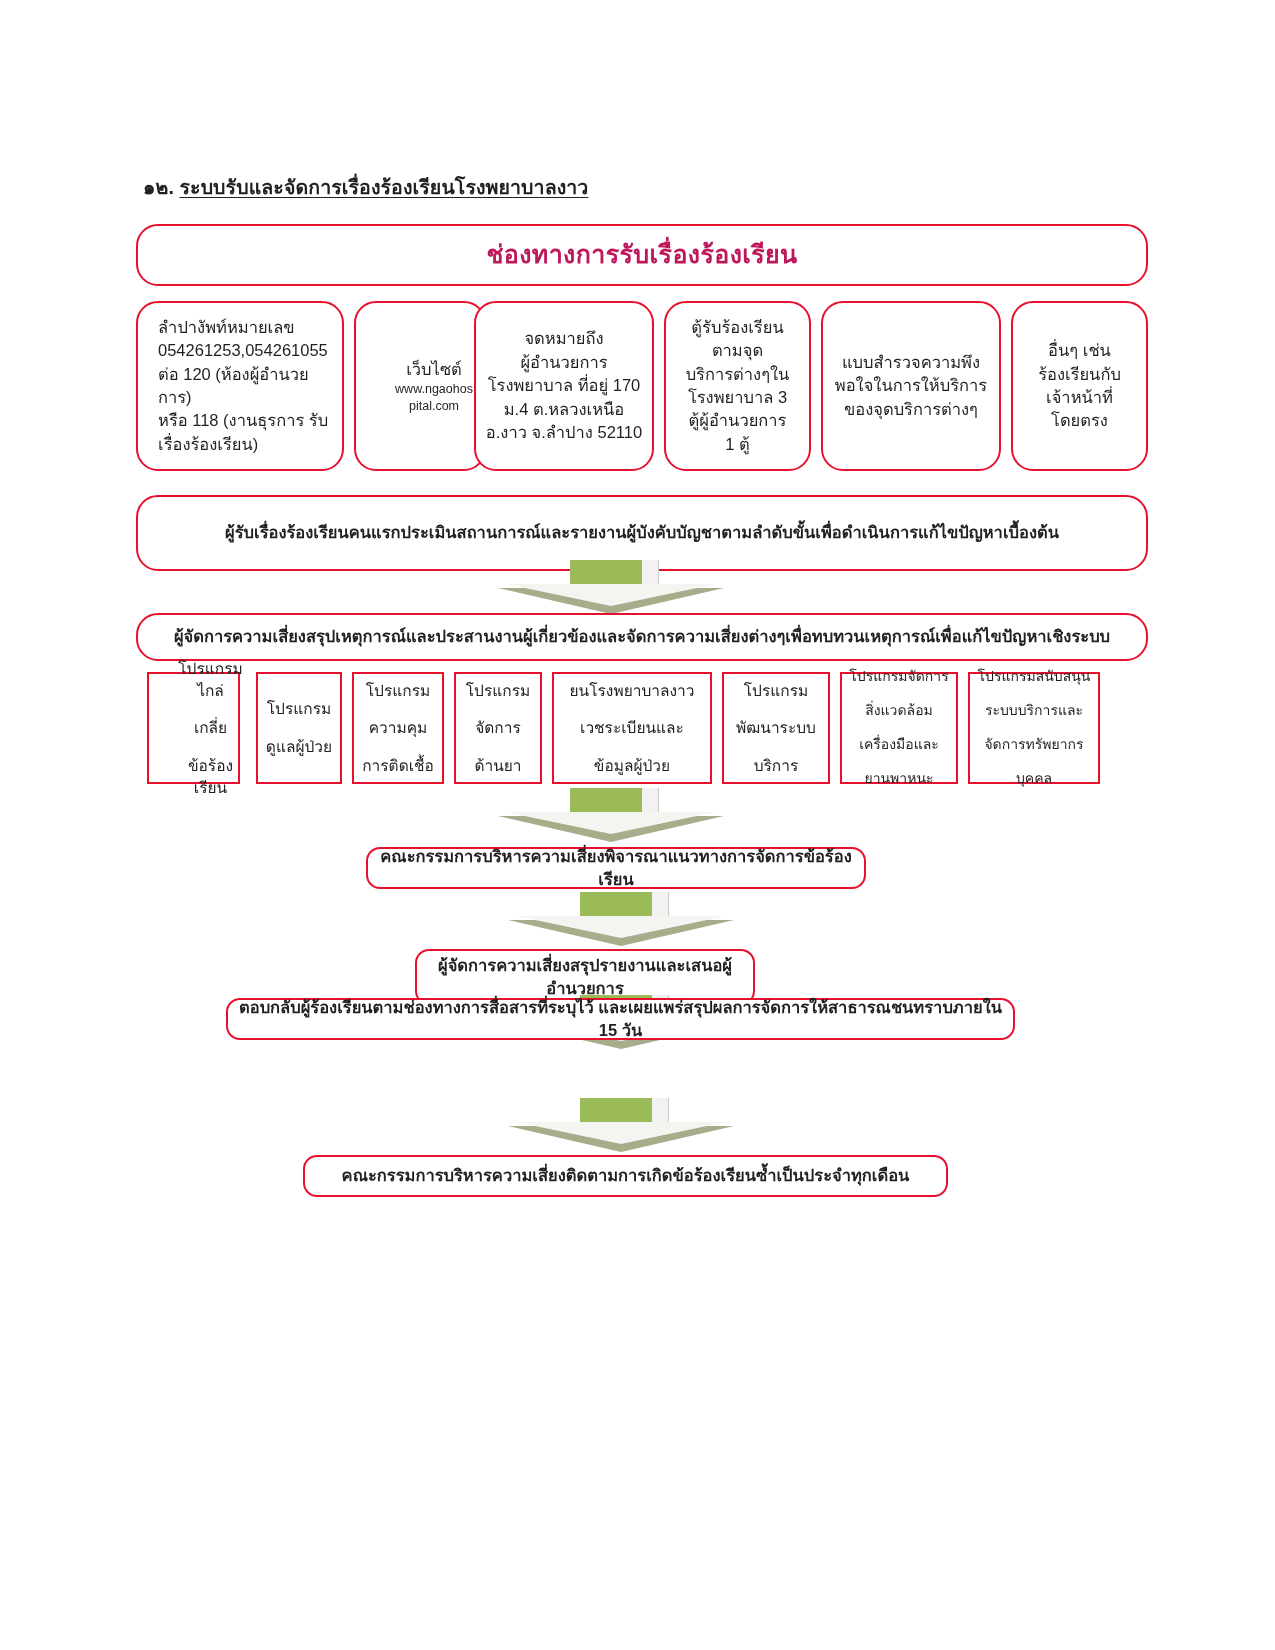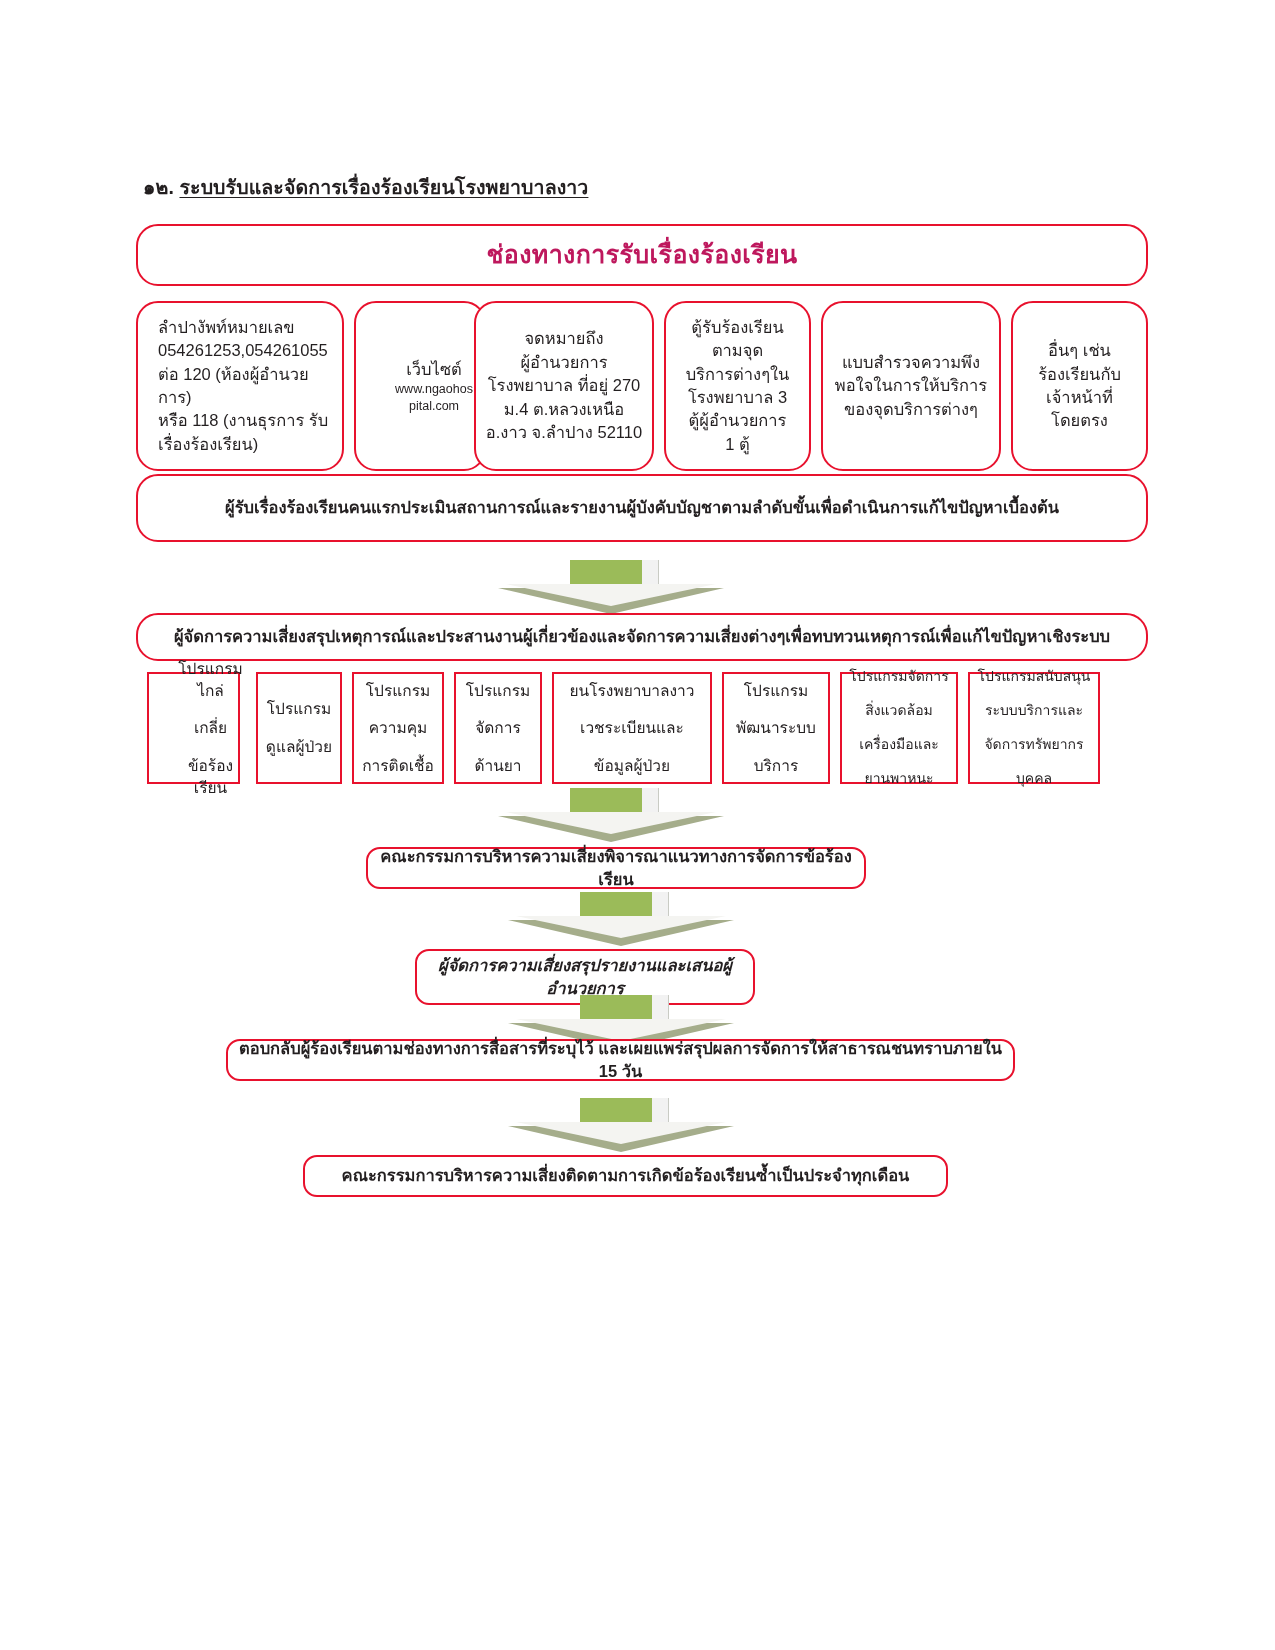--- a/index.html
+++ b/index.html
@@ -102,23 +102,23 @@
   #ch-1 .site-label { font-size: 16.5px; }
   #ch-1 .site-url {
     font-size: 12.5px;
     line-height: 1.3;
     word-break: break-all;
   }
 
   
   #first-receiver {
     left: 136px;
-    top: 450px;
+    top: 471px;
     width: 1012px;
-    height: 68px;
+    height: 76px;
     font-size: 16.5px;
     font-weight: bold;
   }
 
   #risk-manager {
     left: 136px;
     top: 589px;
     width: 1012px;
     height: 48px;
     font-size: 16.5px;
@@ -150,25 +150,24 @@
     font-size: 16.5px;
     font-weight: bold;
   }
   #flow-1 {
     left: 415px;
     top: 925px;
     width: 340px;
     height: 56px;
     font-size: 16.5px;
     font-weight: bold;
-    font-style: italic;
   }
   #flow-2 {
     left: 226px;
-    top: 1015px;
+    top: 974px;
     width: 789px;
     height: 42px;
     font-size: 16.5px;
     font-weight: bold;
   }
   #flow-3 {
     left: 303px;
     top: 1131px;
     width: 645px;
     height: 42px;
@@ -253,21 +252,21 @@
     <div class="inner">
       <p class="site-label">เว็บไซต์</p>
       <p class="site-url">www.ngaohospital.com</p>
     </div>
   </div>
 
   <div class="rbox round channel" id="ch-2">
     <div class="inner">
       <p>จดหมายถึง</p>
       <p>ผู้อำนวยการ</p>
-      <p>โรงพยาบาล ที่อยู่ 270</p>
+      <p>โรงพยาบาล ที่อยู่ 170</p>
       <p>ม.4 ต.หลวงเหนือ</p>
       <p>อ.งาว จ.ลำปาง 52110</p>
     </div>
   </div>
 
   <div class="rbox round channel" id="ch-3">
     <div class="inner">
       <p>ตู้รับร้องเรียน</p>
       <p>ตามจุด</p>
       <p>บริการต่างๆใน</p>

